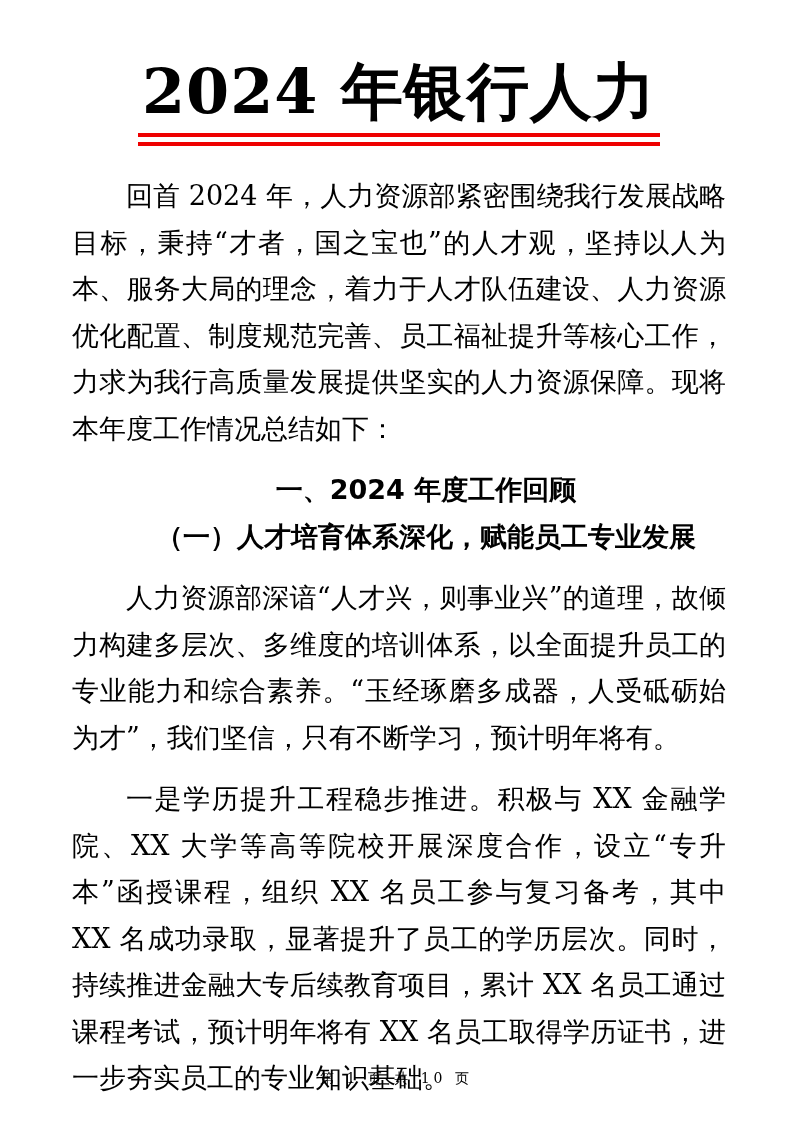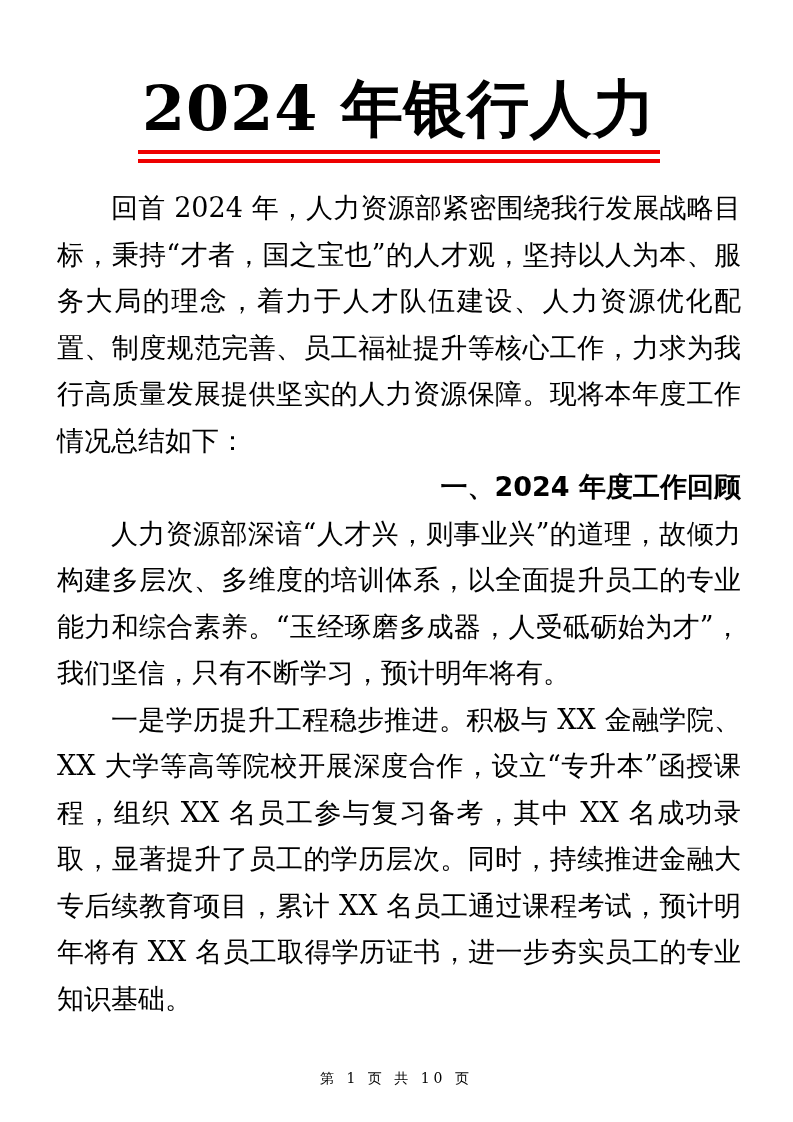--- a/index.html
+++ b/index.html
@@ -36,44 +36,43 @@
     display: inline-block;
     font-family: "DejaVu Serif", serif;
     font-weight: bold;
     font-size: 62px;
     line-height: 80px;
     letter-spacing: 1px;
     border-bottom: 13px double #ee0000;
     padding: 0 4px 1px 4px;
     margin-bottom: 12px;
     white-space: nowrap;
-    margin-top: 17px;
   }
   
   .body-text {
     margin-top: 10px;
     font-size: 27px;
     line-height: 46.5px;
     text-align: justify;
     text-justify: inter-ideograph;
   }
   .para {
-    margin: 0;
+    margin: 15px;
     text-indent: 2em;
     font-family: "DejaVu Serif", serif;
     font-weight: normal;
   }
   .heading1, .heading2 {
     margin: 0;
     text-indent: 2em;
     font-family: "DejaVu Sans", sans-serif;
     font-weight: bold;
     font-size: 27px;
     line-height: 46.5px;
-    text-align: right;
+    text-align: center;
   }
   
   .page-footer {
     position: absolute;
     left: 0;
     right: 0;
     bottom: 34px;
     text-align: center;
     font-family: "DejaVu Serif", serif;
     font-size: 14px;
@@ -89,20 +88,21 @@
 
     <div class="title-block">
       <div class="title-line-wrap">
         <span class="title-line">2024 年银行人力</span>
       </div>
     </div>
 
     <div class="body-text">
       <p class="para">回首 2024 年，人力资源部紧密围绕我行发展战略目标，秉持“才者，国之宝也”的人才观，坚持以人为本、服务大局的理念，着力于人才队伍建设、人力资源优化配置、制度规范完善、员工福祉提升等核心工作，力求为我行高质量发展提供坚实的人力资源保障。现将本年度工作情况总结如下：</p>
       <h2 class="heading1">一、2024 年度工作回顾</h2>
+      <h3 class="heading2">（一）人才培育体系深化，赋能员工专业发展</h3>
       <p class="para">人力资源部深谙“人才兴，则事业兴”的道理，故倾力构建多层次、多维度的培训体系，以全面提升员工的专业能力和综合素养。“玉经琢磨多成器，人受砥砺始为才”，我们坚信，只有不断学习，预计明年将有。</p>
       <p class="para">一是学历提升工程稳步推进。积极与 XX 金融学院、XX 大学等高等院校开展深度合作，设立“专升本”函授课程，组织 XX 名员工参与复习备考，其中 XX 名成功录取，显著提升了员工的学历层次。同时，持续推进金融大专后续教育项目，累计 XX 名员工通过课程考试，预计明年将有 XX 名员工取得学历证书，进一步夯实员工的专业知识基础。</p>
     </div>
 
   </div>
 
   <div class="page-footer">第 1 页 共 10 页</div>
 </div>
 
 </body></html>

